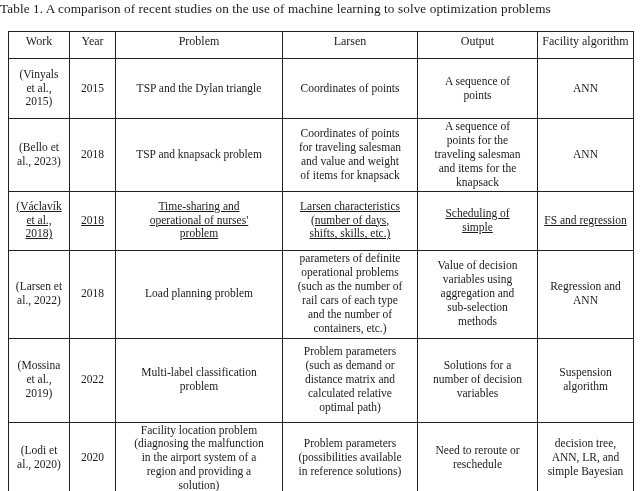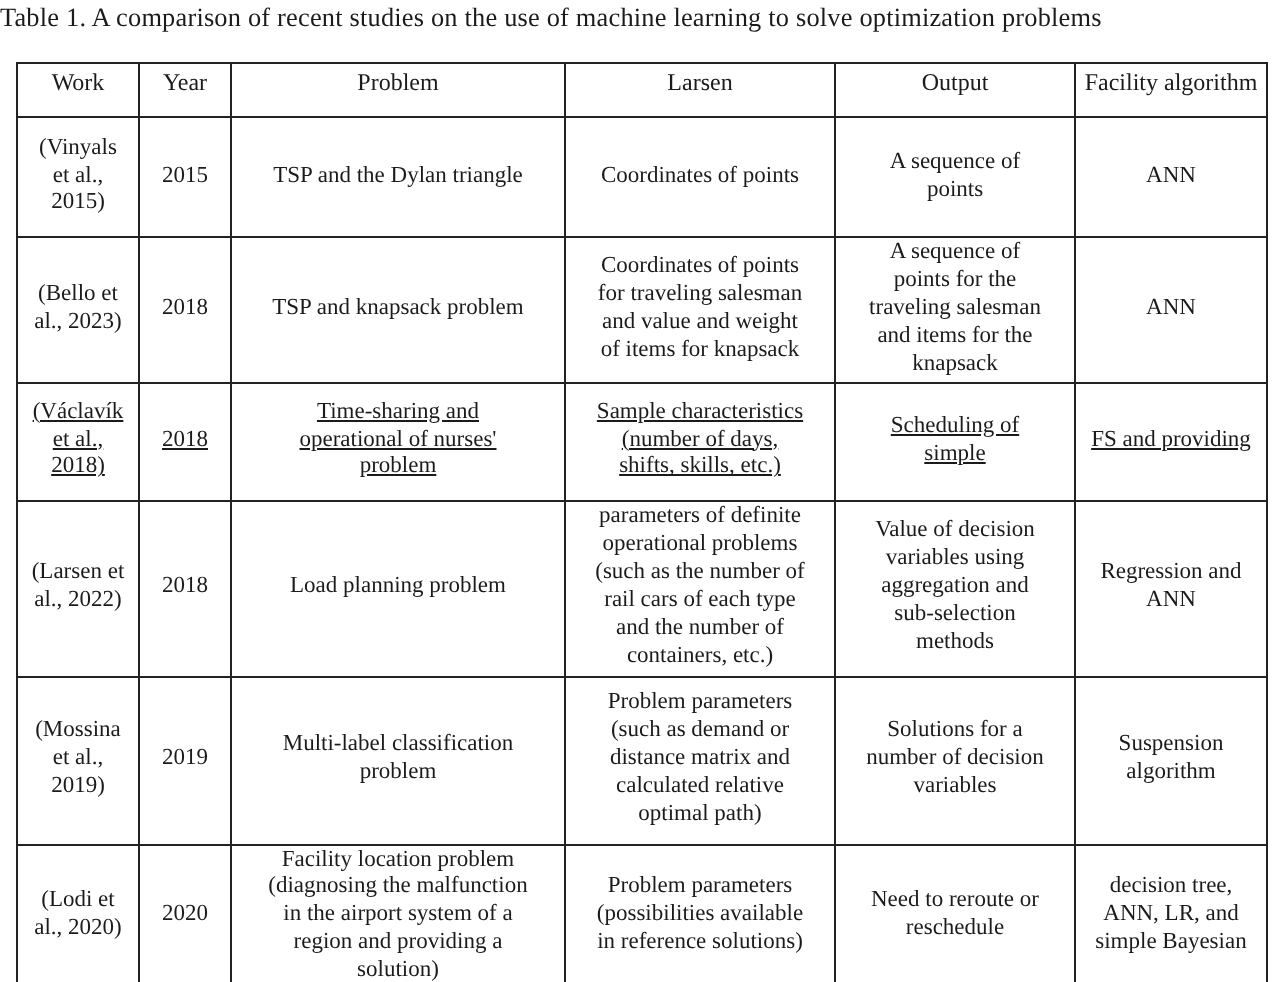--- a/index.html
+++ b/index.html
@@ -108,26 +108,26 @@
         <td>ANN</td>
       </tr>
       <tr class="r2">
         <td>(Václavík
 et al.,
 2018)</td>
         <td>2018</td>
         <td>Time-sharing and
 operational of nurses'
 problem</td>
-        <td>Sample characteristics
+        <td>Larsen characteristics
 (number of days,
 shifts, skills, etc.)</td>
         <td>Scheduling of
 simple</td>
-        <td>FS and providing</td>
+        <td>FS and regression</td>
       </tr>
       <tr class="r3">
         <td>(Larsen et
 al., 2022)</td>
         <td>2018</td>
         <td>Load planning problem</td>
         <td>parameters of definite
 operational problems
 (such as the number of
 rail cars of each type
@@ -138,21 +138,21 @@
 aggregation and
 sub-selection
 methods</td>
         <td>Regression and
 ANN</td>
       </tr>
       <tr class="r4">
         <td>(Mossina
 et al.,
 2019)</td>
-        <td>2019</td>
+        <td>2022</td>
         <td>Multi-label classification
 problem</td>
         <td>Problem parameters
 (such as demand or
 distance matrix and
 calculated relative
 optimal path)</td>
         <td>Solutions for a
 number of decision
 variables</td>

